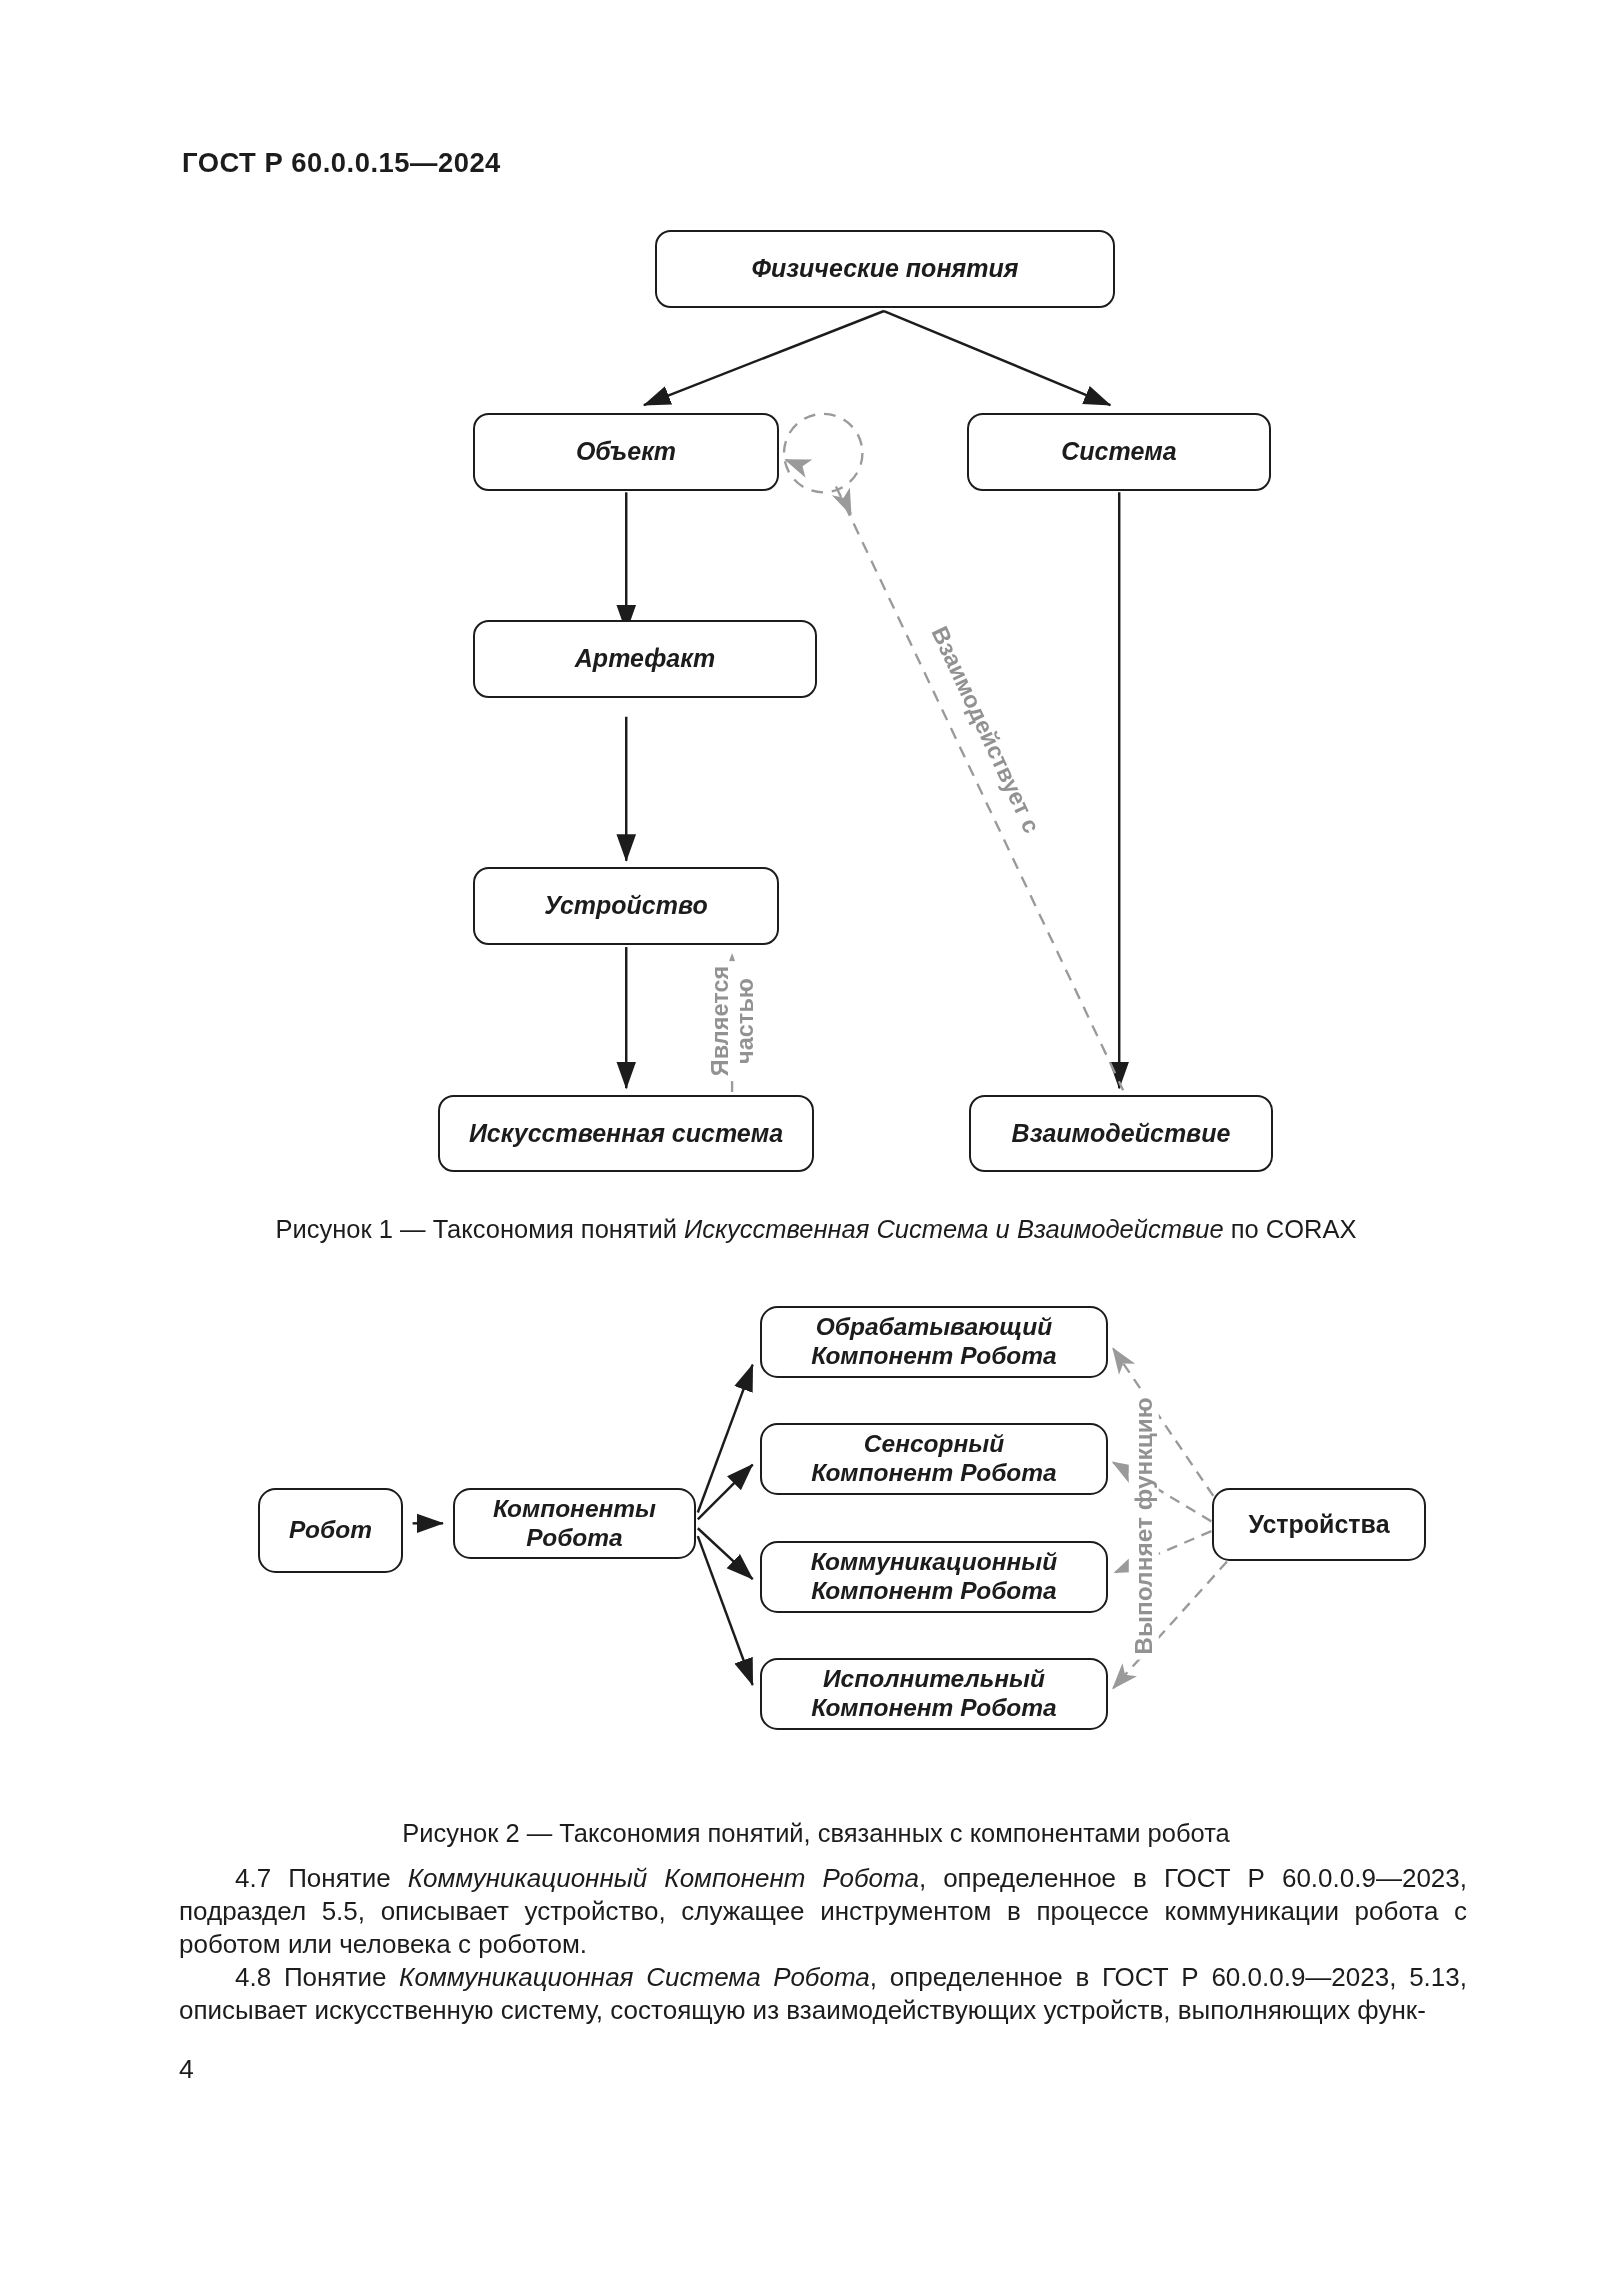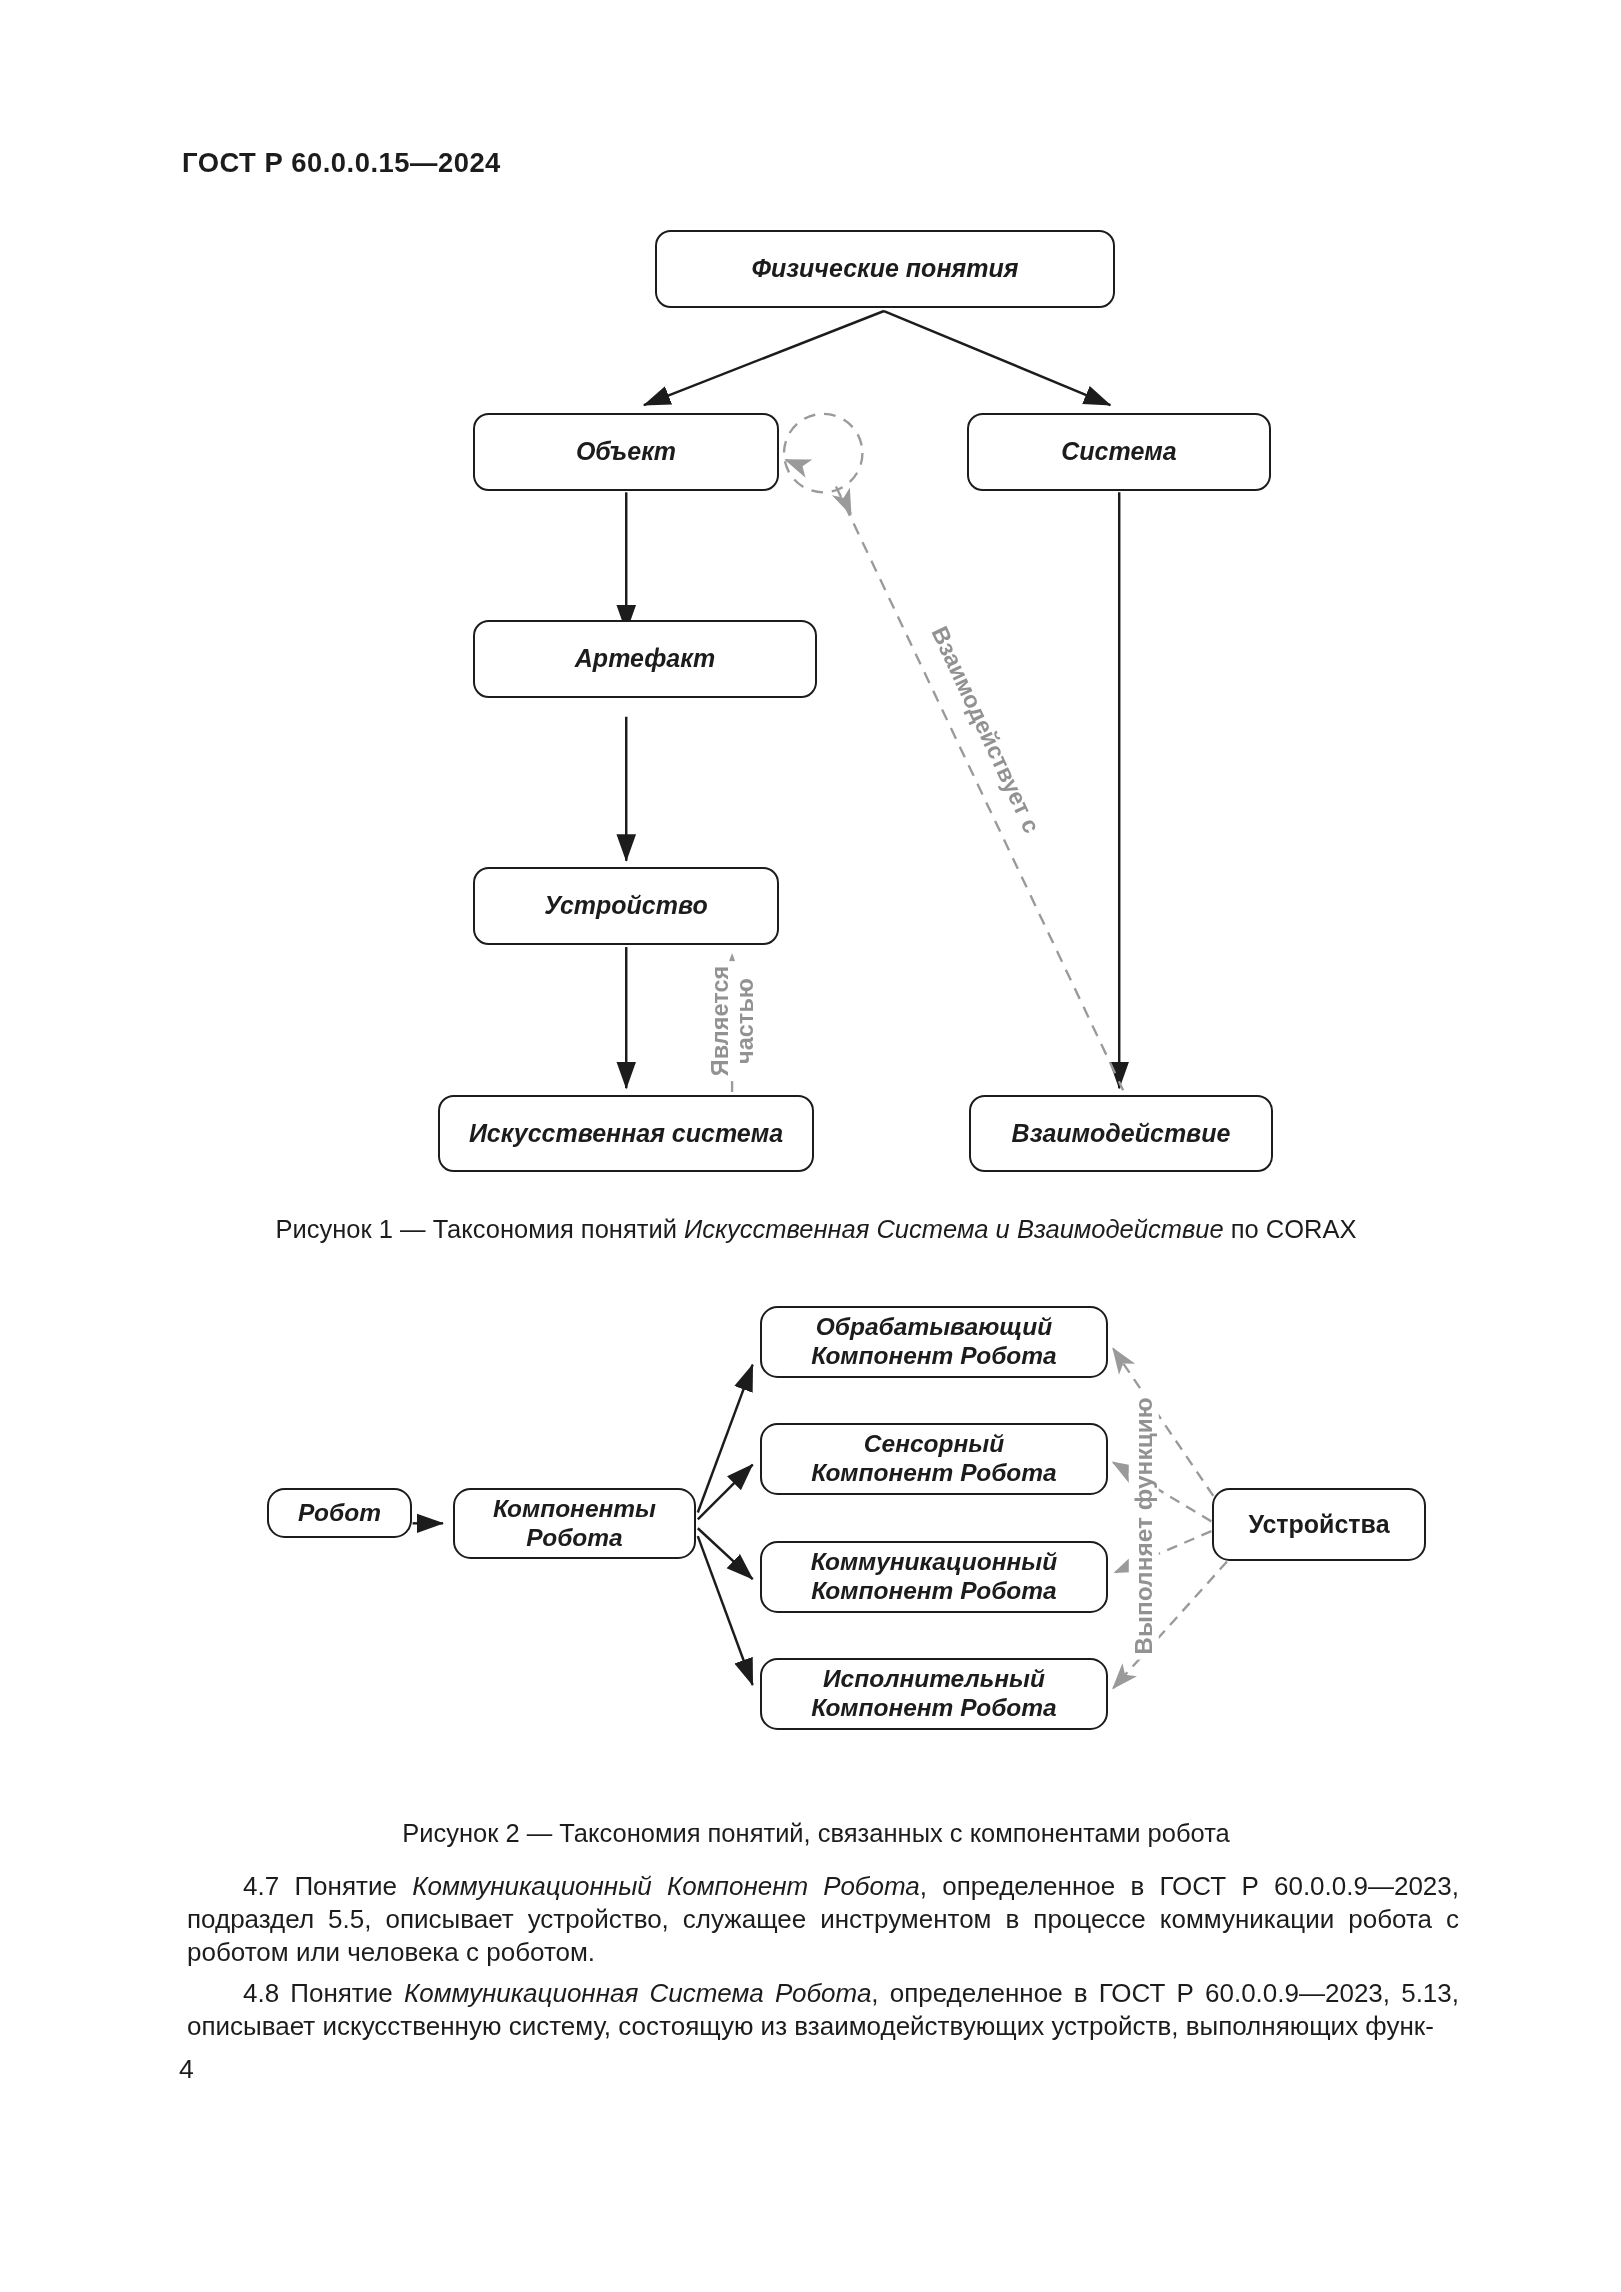--- a/index.html
+++ b/index.html
@@ -26,21 +26,21 @@
     text-align:center;background:#fff;white-space:pre-line;padding:2px 4.9px;
   }
   .caption{
     position:absolute;left:173px;width:1286px;text-align:center;font-size:25.5px;
   }
   .caption i, .bodytext i{font-style:italic;}
   .bodytext{
     position:absolute;left:179px;top:1862px;width:1288px;
     font-size:26px;line-height:33px;text-align:justify;
   }
-  .bodytext p{margin:8px;text-indent:56px;}
+  .bodytext p{margin:0;text-indent:56px;}
   .pagenum{left:179px;top:2054px;font-size:26.5px;}
 </style>
 </head>
 <body>
 
 <div class="page">
 
   <svg id="connector-svg" viewBox="0 0 1654 2339" xmlns="http://www.w3.org/2000/svg">
     <defs>
       <marker id="mb" markerUnits="userSpaceOnUse" markerWidth="32" markerHeight="24" refX="27" refY="11" orient="auto">
@@ -102,21 +102,21 @@
 
   <div class="node" style="left:969px;top:1095px;width:304px;height:77px">Взаимодействие</div>
 
   <div class="rotlbl" style="left:985px;top:730px;transform:translate(-50%,-50%) rotate(65deg);background:transparent;">Взаимодействует с</div>
 
   <div class="rotlbl" style="left:733px;top:1021px;transform:translate(-50%,-50%) rotate(-90deg);">Является
 частью</div>
 
   <div class="caption" style="top:1215px"><span>Рисунок 1 — Таксономия понятий </span><i>Искусственная Система и Взаимодействие</i><span> по CORAX</span></div>
 
-  <div class="node f2" style="left:267px;top:1488px;width:145px;height:50px">Робот</div>
+  <div class="node f2" style="left:258px;top:1488px;width:145px;height:85px">Робот</div>
 
   <div class="node f2" style="left:453px;top:1488px;width:243px;height:71px">Компоненты
 Робота</div>
 
   <div class="node f2" style="left:760px;top:1306px;width:348px;height:72px">Обрабатывающий
 Компонент Робота</div>
 
   <div class="node f2" style="left:760px;top:1423px;width:348px;height:72px">Сенсорный
 Компонент Робота</div>
 

